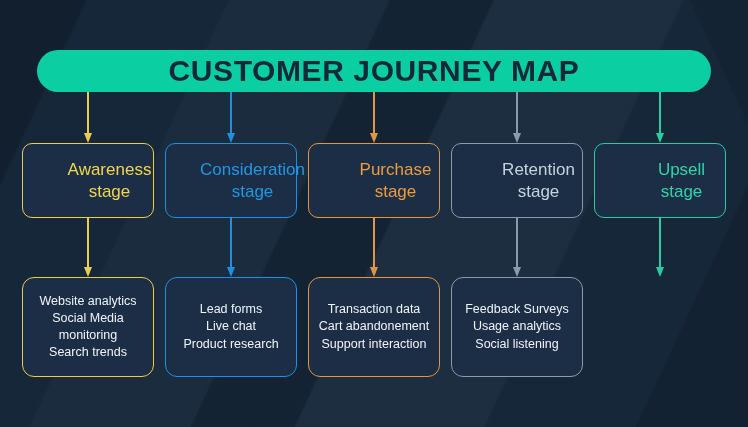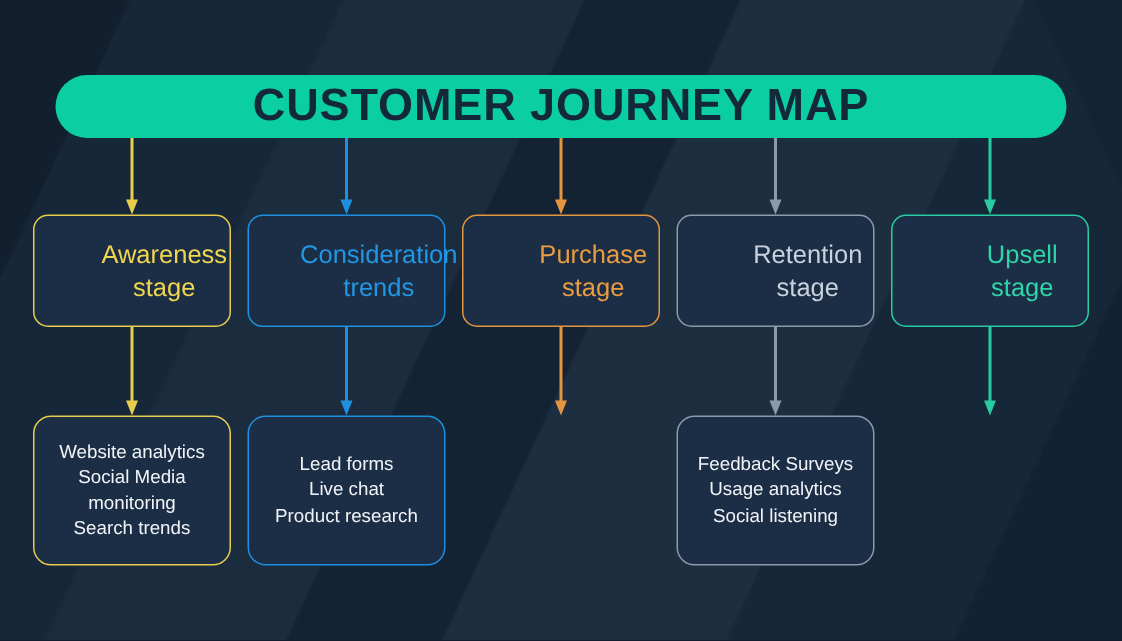--- a/index.html
+++ b/index.html
@@ -119,21 +119,21 @@
       </div>
     </div>
 
     <div class="column" style="--accent: #1e90e0; --label: #2197e4;">
       <div class="arrow arrow-top">
         <i class="shaft"></i>
         <i class="head"></i>
       </div>
       <div class="stage-box">
         <span class="stage-label">Consideration
-trends</span>
+stage</span>
       </div>
       <div class="arrow arrow-mid">
         <i class="shaft"></i>
         <i class="head"></i>
       </div>
       <div class="detail-box">
         <span class="detail-text">Lead forms
 Live chat
 Product research</span>
       </div>
@@ -145,20 +145,25 @@
         <i class="head"></i>
       </div>
       <div class="stage-box">
         <span class="stage-label">Purchase
 stage</span>
       </div>
       <div class="arrow arrow-mid">
         <i class="shaft"></i>
         <i class="head"></i>
       </div>
+      <div class="detail-box">
+        <span class="detail-text">Transaction data
+Cart abandonement
+Support interaction</span>
+      </div>
     </div>
 
     <div class="column" style="--accent: #8c9aac; --label: #c8d2de;">
       <div class="arrow arrow-top">
         <i class="shaft"></i>
         <i class="head"></i>
       </div>
       <div class="stage-box">
         <span class="stage-label">Retention
 stage</span>

